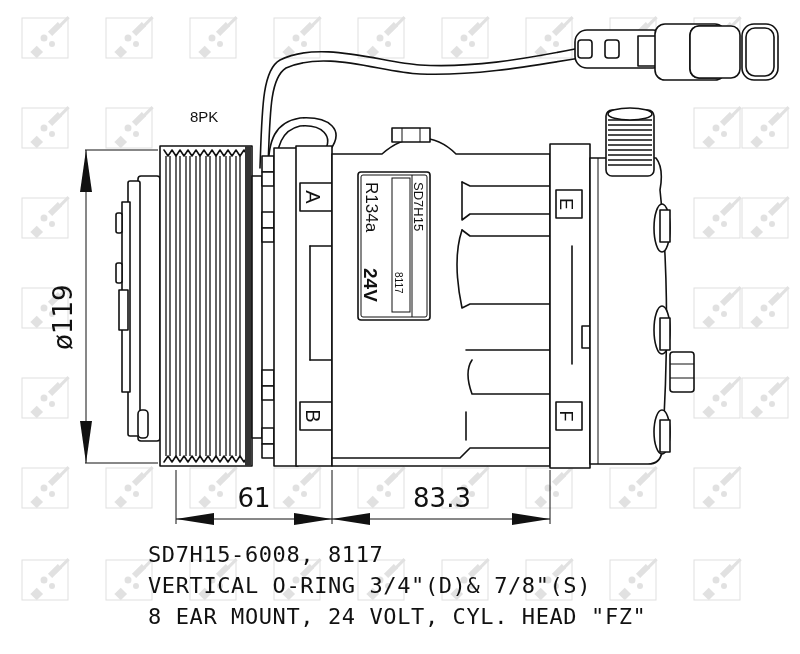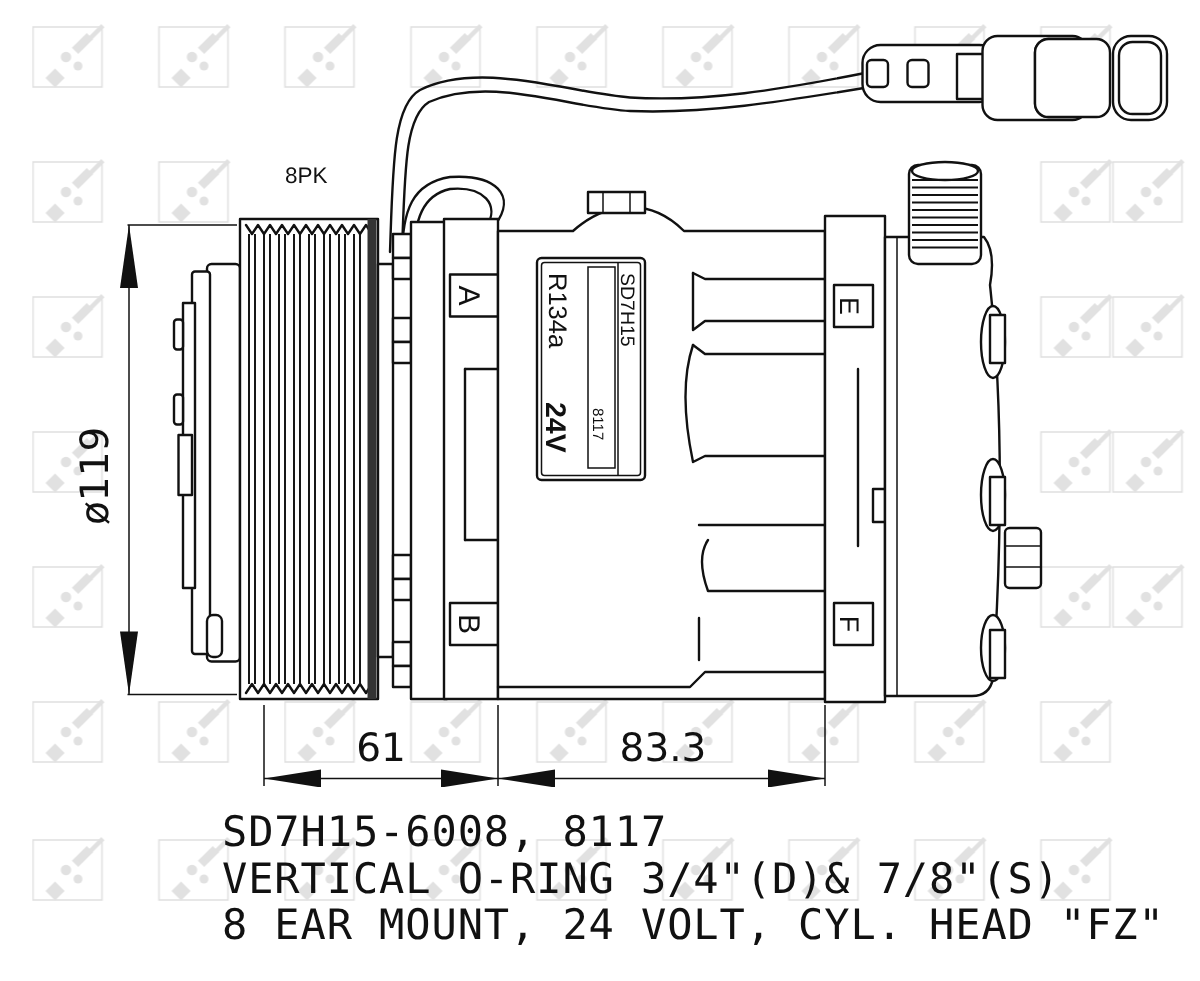--- a/index.html
+++ b/index.html
@@ -5,21 +5,21 @@
   html,body{margin:0;padding:0;background:#ffffff;}
   body{width:800px;height:654px;position:relative;overflow:hidden;font-family:"Liberation Sans",sans-serif;}
   #canvas{position:absolute;left:0;top:0;width:800px;height:654px;}
   .wm{fill:none;stroke:#d9d9d9;stroke-width:1;}
   .wmf{fill:#dcdcdc;}
   .ln{fill:none;stroke:#111;stroke-width:1.6;stroke-linejoin:round;stroke-linecap:round;}
   .lnw{fill:#fff;stroke:#111;stroke-width:1.6;stroke-linejoin:round;}
   .thin{fill:none;stroke:#111;stroke-width:1;}
   .arrow{fill:#111;}
   .dimtxt{font-family:"DejaVu Sans",sans-serif;font-size:26px;fill:#111;}
-  .caption{position:absolute;left:148px;font-family:"DejaVu Sans Mono",monospace;font-size:28px;color:#111;letter-spacing:0.6px;white-space:pre;line-height:28px;}
+  .caption{position:absolute;left:148px;font-family:"DejaVu Sans Mono",monospace;font-size:22px;color:#111;letter-spacing:0.6px;white-space:pre;line-height:28px;}
   .lbl{font-family:"Liberation Sans",sans-serif;fill:#111;}
 </style>
 </head>
 <body>
 
 <svg id="canvas" viewBox="0 0 800 654" xmlns="http://www.w3.org/2000/svg">
   <defs>
     <g id="nrf">
       <rect x="0" y="0" width="46" height="40" class="wm"></rect>
       <rect x="10" y="30" width="9" height="9" class="wmf" transform="rotate(-45 14 34)"></rect>

